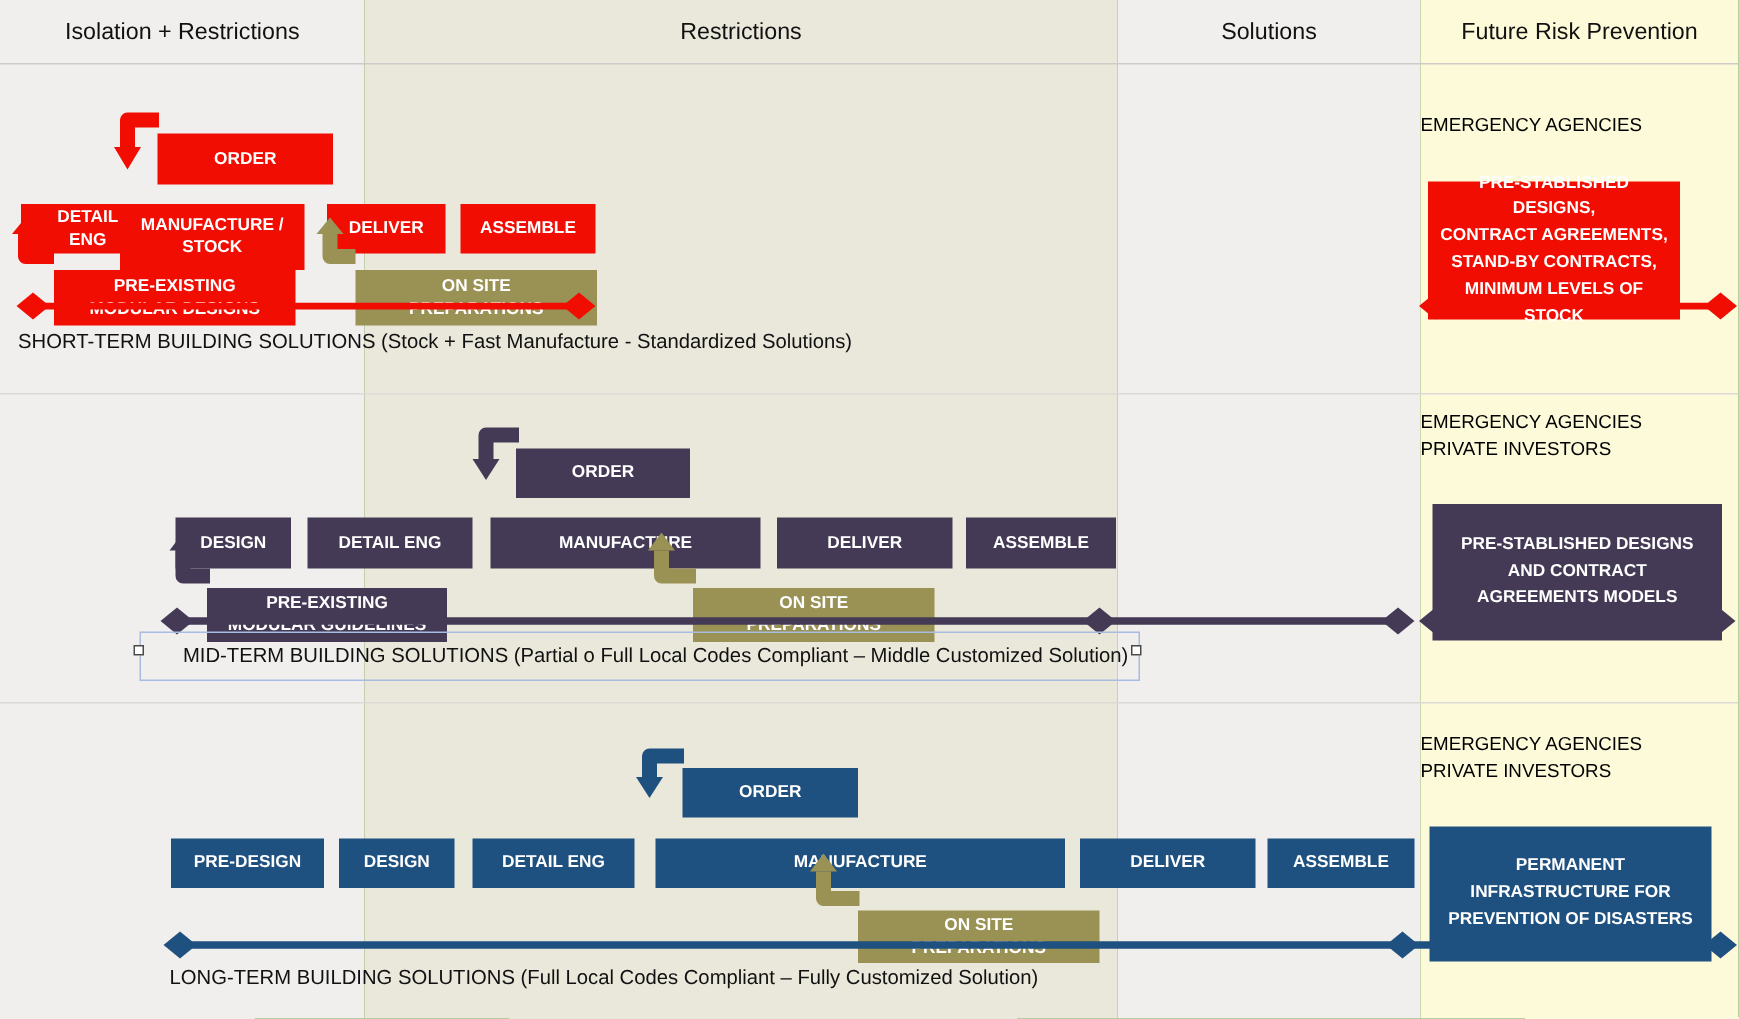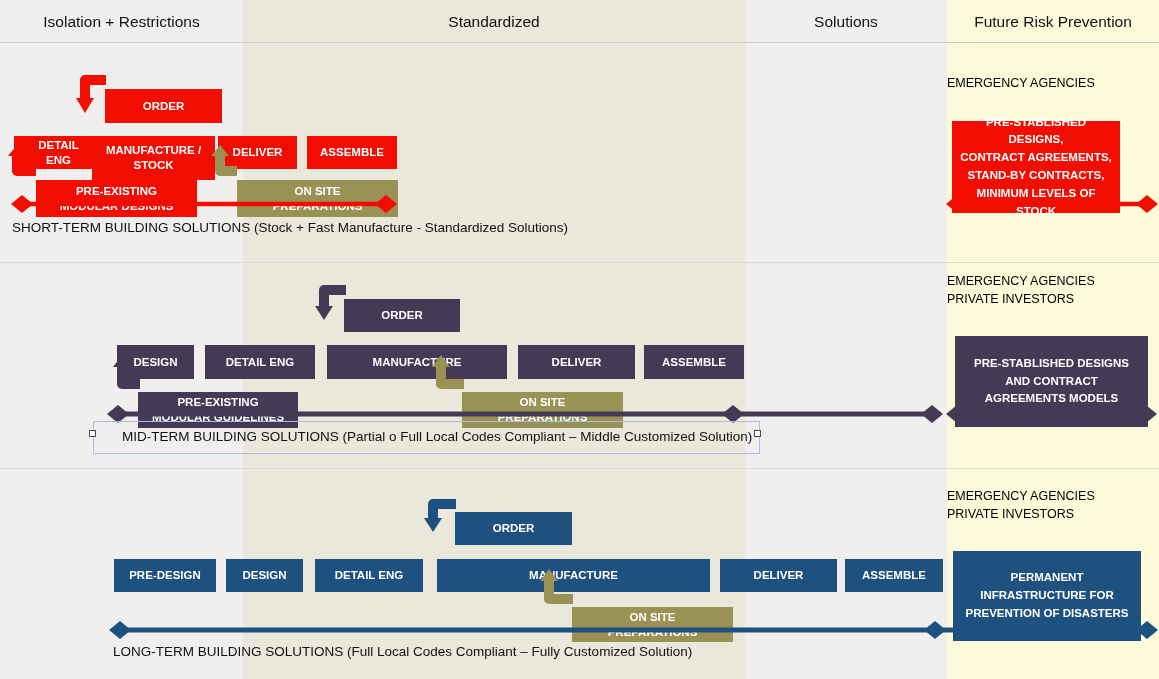--- a/index.html
+++ b/index.html
@@ -42,35 +42,35 @@
 <body>
 
 <div class="canvas">
 
   <div class="col col-gray" style="left:0;width:243px"></div>
   <div class="col col-beige" style="left:243px;width:502px"></div>
   <div class="col col-gray" style="left:745px;width:202px"></div>
   <div class="col col-yellow" style="left:947px;width:212px"></div>
 
   <div class="hdr" style="left:0;width:243px">Isolation + Restrictions</div>
-  <div class="hdr" style="left:243px;width:502px">Standardized</div>
+  <div class="hdr" style="left:243px;width:502px">Restrictions</div>
   <div class="hdr" style="left:745px;width:202px">Solutions</div>
   <div class="hdr" style="left:947px;width:212px">Future Risk Prevention</div>
   <div class="hline" style="top:42px"></div>
   <div class="rline" style="top:262px"></div>
   <div class="rline" style="top:468px"></div>
 
   <div class="box bg-short" style="left:105px;top:65px;width:117px;height:34px">ORDER</div>
   <svg class="arr arr-short" style="left:70px;top:70px" width="40" height="48">
     <path d="M 36 10 H 15 V 28"></path>
       <polygon points="6,28 24,28 15,43"></polygon>
   </svg>
   <div class="box bg-short" style="left:14px;top:112px;width:89px;height:33px">DETAIL
 ENG</div>
-  <div class="box bg-short" style="left:92px;top:112px;width:123px;height:44px">MANUFACTURE /
+  <div class="box bg-short" style="left:80px;top:112px;width:123px;height:44px">MANUFACTURE /
 STOCK</div>
   <div class="box bg-short" style="left:218px;top:112px;width:79px;height:33px">DELIVER</div>
   <div class="box bg-short" style="left:307px;top:112px;width:90px;height:33px">ASSEMBLE</div>
   <svg class="arr arr-short" style="left:4px;top:143px" width="40" height="36">
     <path d="M 32 28 H 13 V 13"></path>
       <polygon points="4,13 22,13 13,2"></polygon>
   </svg>
   <div class="box bg-short" style="left:36px;top:156px;width:161px;height:37px">PRE-EXISTING
 MODULAR DESIGNS</div>
   <svg class="arr arr-olive" style="left:205px;top:143px" width="38" height="36">

